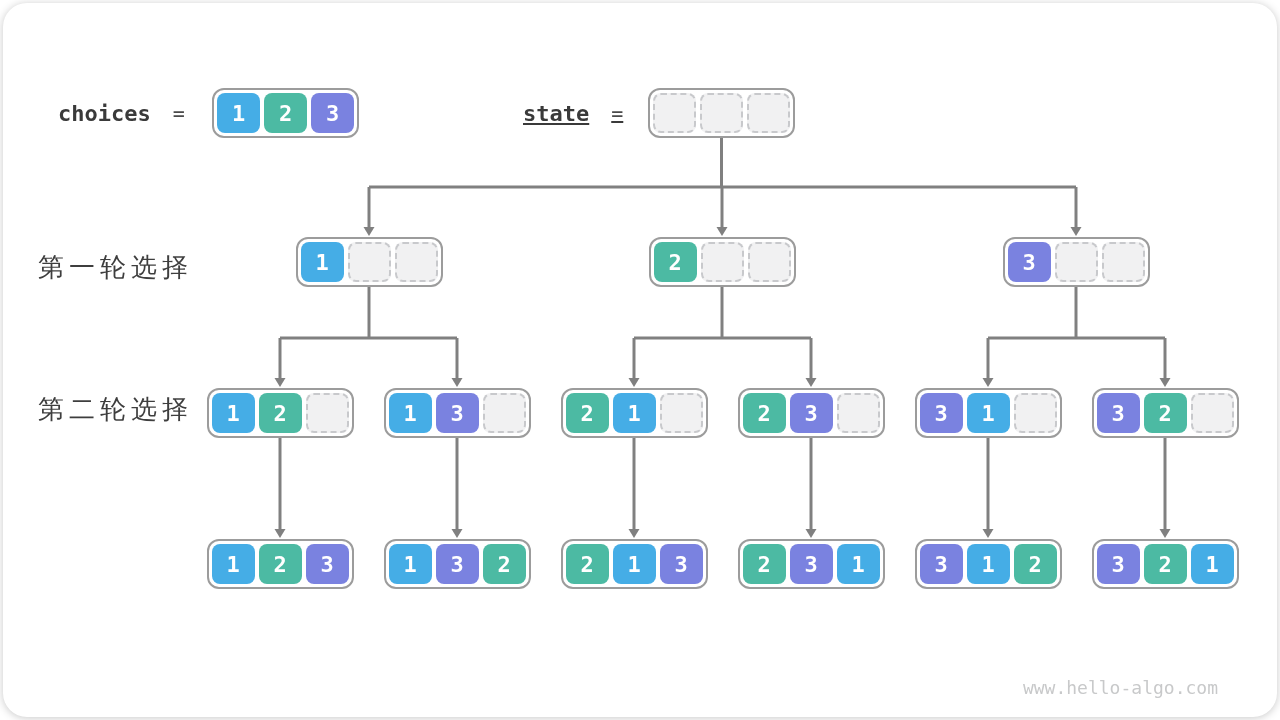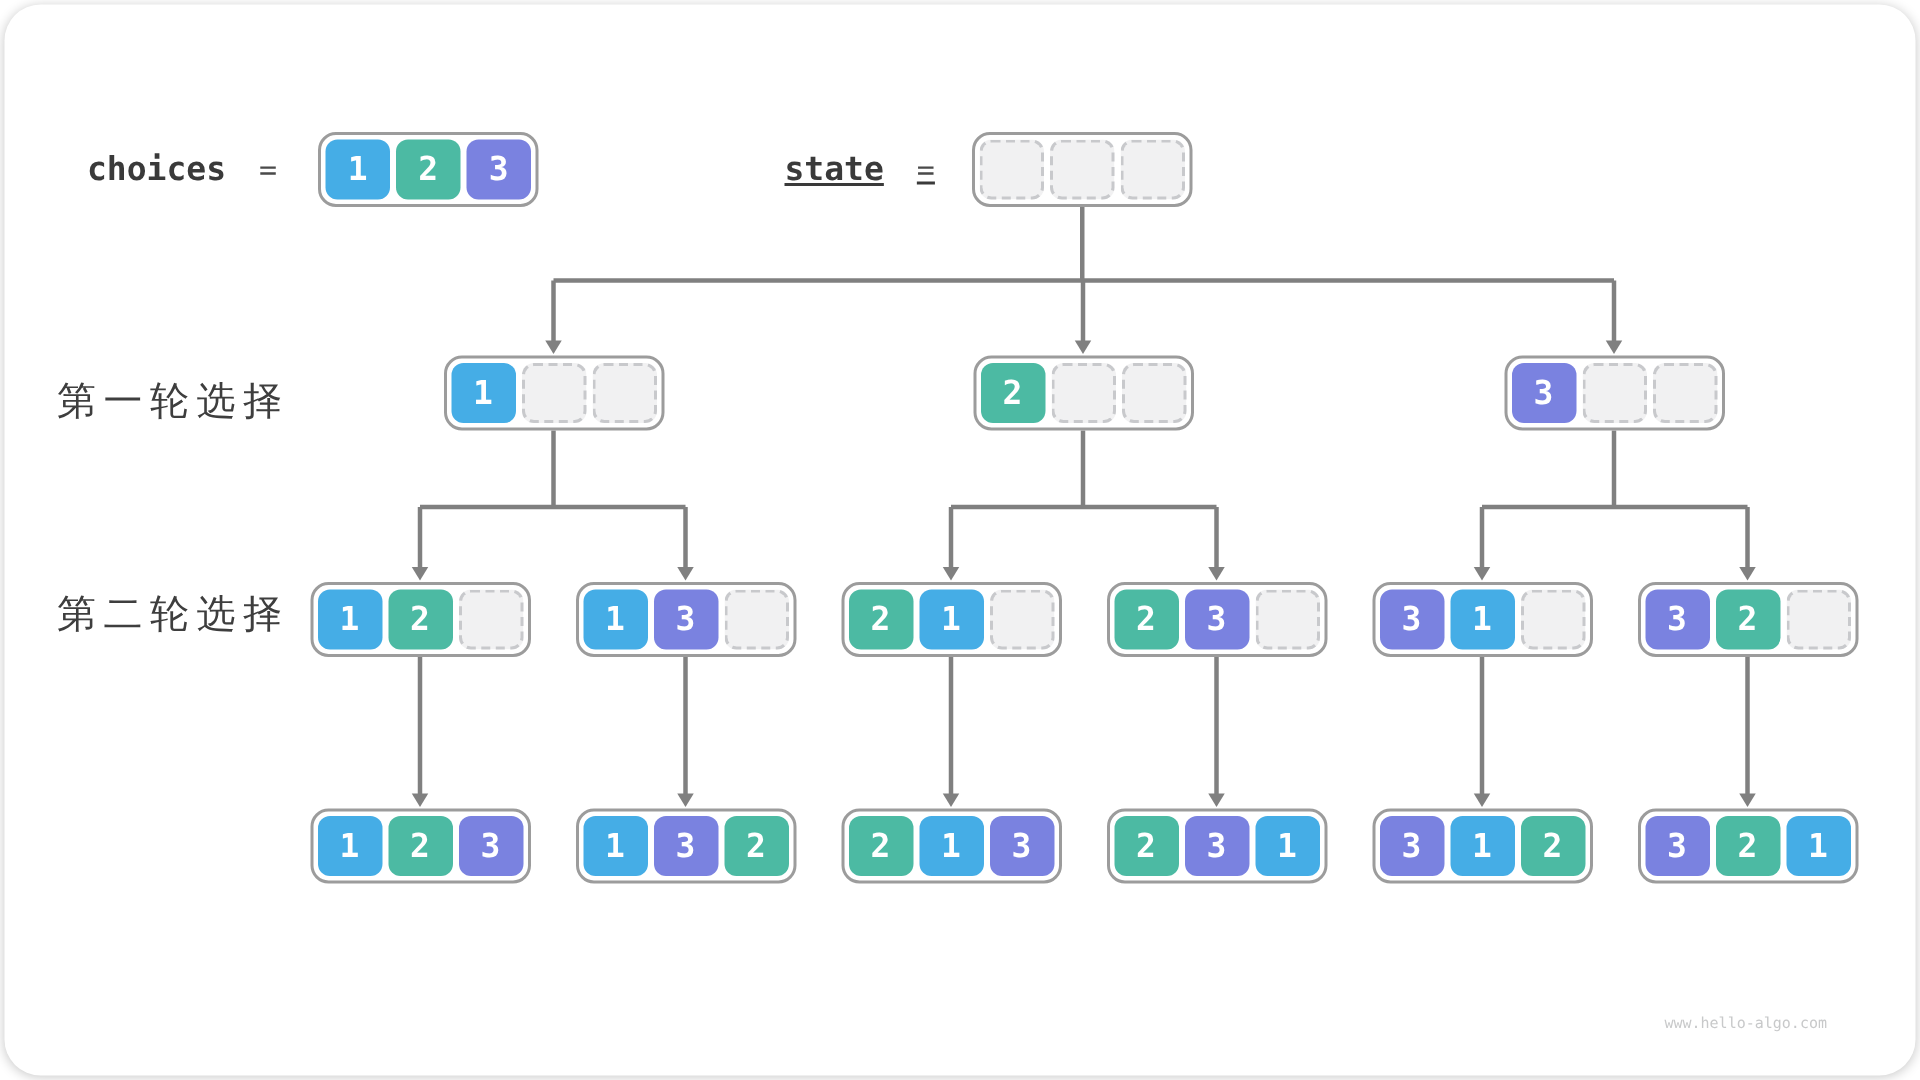--- a/index.html
+++ b/index.html
@@ -16,21 +16,21 @@
   .cell{width:43px;height:40px;border-radius:8px;box-sizing:border-box;
         display:flex;align-items:center;justify-content:center;
         font-family:"DejaVu Sans Mono","Liberation Mono",monospace;
         font-size:22px;font-weight:600;color:#ffffff;}
   .cell.empty{background:#f1f1f2;border:2px dashed #c8c9cc;}
   .row-label{position:absolute;left:38px;font-size:26px;letter-spacing:5px;
              color:#3e3e3e;font-weight:500;white-space:nowrap;}
   #connectors{position:absolute;left:0;top:0;pointer-events:none;}
   #watermark{position:absolute;right:62px;top:677px;
              font-family:"DejaVu Sans Mono","Liberation Mono",monospace;
-             font-size:10px;color:#c8c9ca;}
+             font-size:18px;color:#c8c9ca;}
 </style>
 </head>
 <body>
 
 <div id="canvas">
   <div id="card"></div>
 
   <svg id="connectors" width="1280" height="720">
       <line x1="721.5" y1="138" x2="721.5" y2="187" stroke="#808080" stroke-width="3"></line>
       <line x1="369" y1="187" x2="1076" y2="187" stroke="#808080" stroke-width="3"></line>

